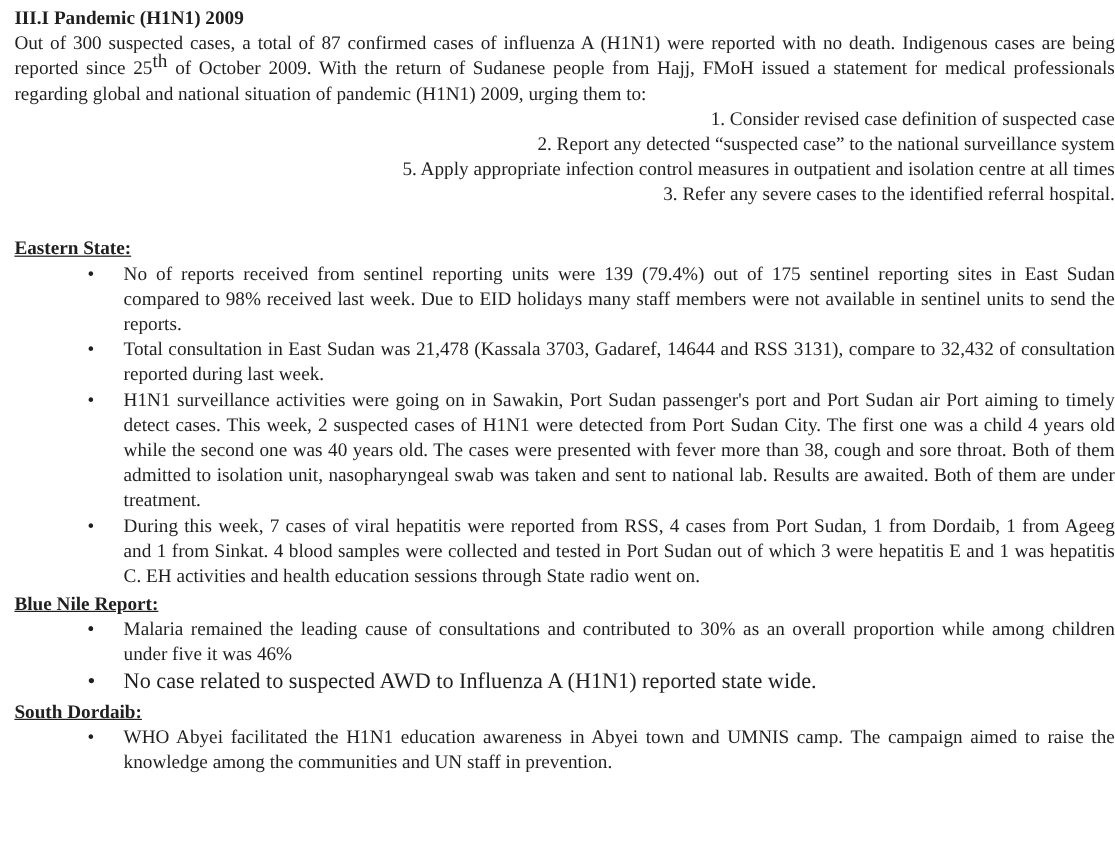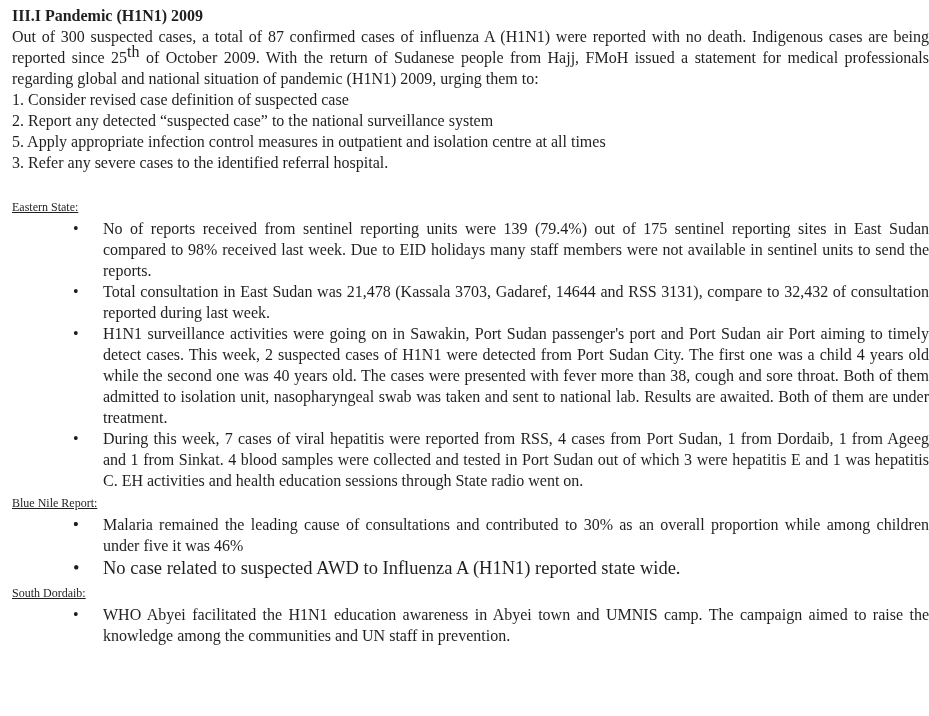--- a/index.html
+++ b/index.html
@@ -28,32 +28,33 @@
     font-size: 16px;
     line-height: 21px;
     text-align: justify;
   }
   .intro sup {
     font-size: 16px;
     line-height: 0;
   }
   .directives {
     margin: 0;
+    text-align: right;
   }
   .directive {
     margin: 0;
     font-size: 16px;
     line-height: 21px;
   }
   .gap {
     height: 22px;
   }
   .sec-heading {
-    font-size: 12px;
-    font-weight: normal;
+    font-size: 16px;
+    font-weight: bold;
     text-decoration: underline;
     line-height: 21px;
     margin: 2px 0 0 0;
   }
   ul.bullets {
     list-style: none;
     margin: 0;
     padding: 0;
   }
   li.bullet {

